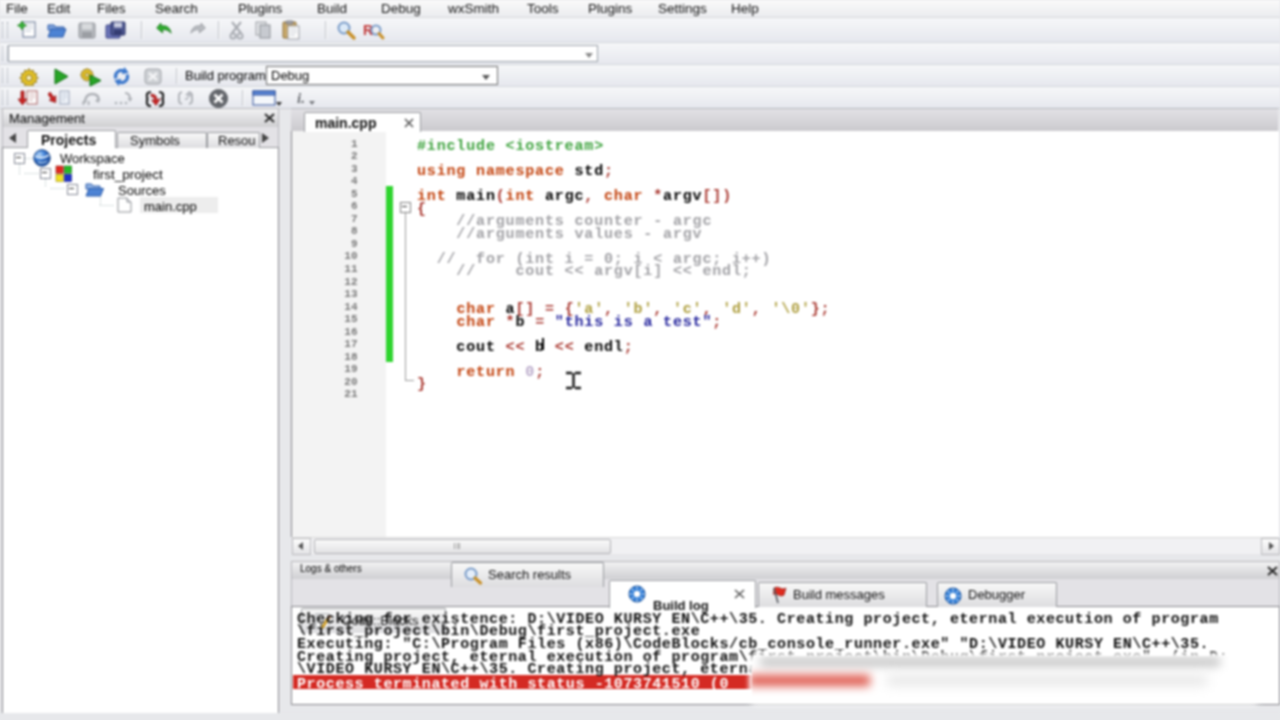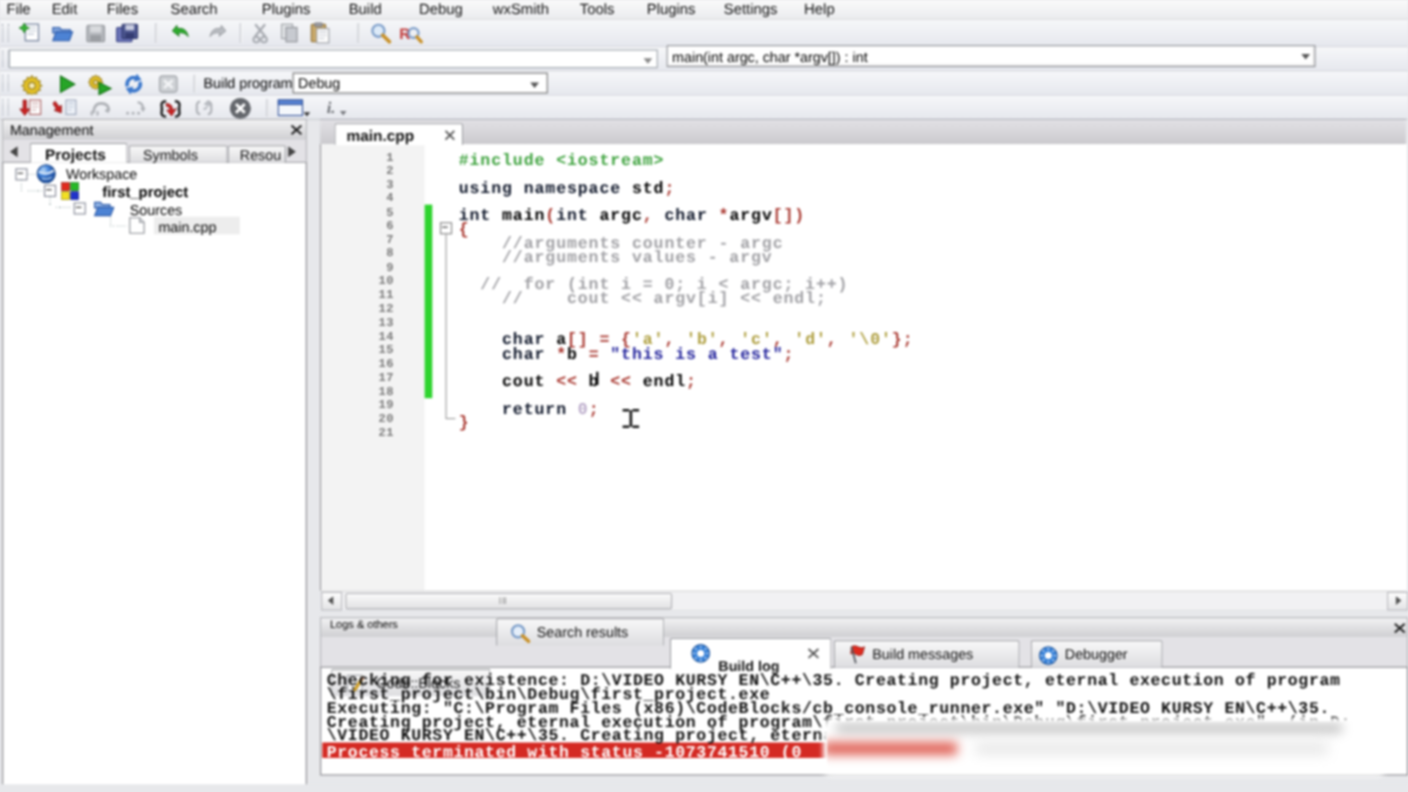--- a/index.html
+++ b/index.html
@@ -23,21 +23,21 @@
 .tabbg{background:#e3e2e6}
 .tab{position:absolute;border:1px solid #989a9e;border-bottom:none;border-radius:2px 2px 0 0;background:linear-gradient(#f8f8f8,#dddde0);font-size:13px;color:#111;white-space:nowrap}
 .tab.sel{background:#fff;font-weight:bold}
 
 .titem{position:absolute;font-size:13px;color:#000;white-space:nowrap}
 .pm{position:absolute;width:9px;height:9px;border:1px solid #848895;background:#fff}
 .pm i{position:absolute;left:1px;top:3px;width:5px;height:1px;background:#333}
 .dotv{position:absolute;width:1px;background-image:repeating-linear-gradient(to bottom,#9aa 0,#9aa 1px,transparent 1px,transparent 3px)}
 .doth{position:absolute;height:1px;background-image:repeating-linear-gradient(to right,#9aa 0,#9aa 1px,transparent 1px,transparent 3px)}
 
-.g{color:#3fa33f}.k{color:#0f172a}.c{color:#a2a2a6}.o{color:#a8362e}.ch{color:#ae9e3e}.s{color:#26269d}.n{color:#b9a9c9}
+.g{color:#3fa33f}.k{color:#c2410c}.c{color:#a2a2a6}.o{color:#a8362e}.ch{color:#ae9e3e}.s{color:#26269d}.n{color:#b9a9c9}
 </style>
 </head>
 <body>
 
 <div id="menubar" class="abs">
 <span style="left:6px">File</span>
     <span style="left:47px">Edit</span>
     <span style="left:97px">Files</span>
     <span style="left:155px">Search</span>
     <span style="left:238px">Plugins</span>
@@ -104,24 +104,20 @@
   <text x="1" y="15" font-family="Liberation Sans" font-size="14" font-weight="bold" fill="#c23b3b">R</text>
   <circle cx="14" cy="10" r="4.5" fill="none" stroke="#7a9cc8" stroke-width="2"></circle>
   <path d="M17,13.5 L21,18" stroke="#c89028" stroke-width="3" stroke-linecap="round"></path>
  </svg>
 </div>
 
 <div class="tbrow abs" style="top:43px;height:21px">
  <div class="grip" style="top:3px;height:15px"></div>
  <div class="combo" style="left:8px;top:2px;width:588px;height:15px">
       <div class="arr" style="border-top-color:#888"></div>
-    </div>
- <div class="combo" style="left:606px;top:-2px;width:588px;height:18px;border-color:#8e9096;box-shadow:inset -1px -1px 2px #d8d8d8">
-      <div class="txt" style="font-size:13px;top:2px">main(int argc, char *argv[]) : int</div>
-      <div class="arr" style="top:40%"></div>
     </div>
 </div>
 
 <div class="tbrow abs" style="top:65px;height:21px">
  <div class="grip" style="top:3px;height:15px"></div>
  <div class="tsep" style="left:176px;height:16px"></div>
  <svg class="abs" style="left:19px;top:2px" width="21" height="19">
   <path d="M10,1.5 l1.4,2.6 2.9,-0.9 0.4,3 3,0.4 -0.9,2.9 2.6,1.4 -2.6,1.4 0.9,2.9 -3,0.4 -0.4,3 -2.9,-0.9 -1.4,2.6 -1.4,-2.6 -2.9,0.9 -0.4,-3 -3,-0.4 0.9,-2.9 -2.6,-1.4 2.6,-1.4 -0.9,-2.9 3,-0.4 0.4,-3 2.9,0.9 Z" fill="#e3c127" stroke="#93791a" stroke-width="0.9"></path>
   <circle cx="10" cy="10.9" r="3" fill="#f6ecb8" stroke="#93791a"></circle>
  </svg>
@@ -265,21 +261,21 @@
 <svg class="abs" style="left:84px;top:181px" width="20" height="17">
  <path d="M2,3 h5.5 l1.5,2 h7 v3 h-14 Z" fill="#8fb2e4" stroke="#2c5aa8"></path>
  <path d="M2,15 L5,7.5 h14.5 L16.5,15 Z" fill="#4d83d4" stroke="#2c5aa8"></path>
 </svg>
 <div class="abs" style="left:140px;top:197px;width:78px;height:16px;background:#ededed"></div>
 <svg class="abs" style="left:117px;top:197px" width="15" height="16">
  <path d="M1,1 h9 l4,4 v10 h-13 Z" fill="#fff" stroke="#8a8d92"></path>
  <path d="M10,1 v4 h4" fill="#dcdee2" stroke="#8a8d92"></path>
 </svg>
 <div class="titem" style="left:60px;top:151px">Workspace</div>
-<div class="titem" style="left:93px;top:167px;font-weight:bold;font-size:13.5px">first_project</div>
+<div class="titem" style="left:93px;top:167px;font-weight:normal;font-size:13.5px">first_project</div>
 <div class="titem" style="left:118px;top:183px">Sources</div>
 <div class="titem" style="left:144px;top:199px">main.cpp</div>
 
 <div class="abs" style="left:291px;top:108px;width:987px;height:24px;background:linear-gradient(#e2e1e5,#c9c8cc);border-top:1px solid #b4b6bc"></div>
 <div class="abs" style="left:291px;top:131px;width:987px;height:406px;background:#fff;border-left:1px solid #85858a"></div>
 <div class="abs" style="left:292px;top:131px;width:94px;height:406px;background:#f3f3f3"></div>
 
 <div class="tab sel" style="left:304px;top:112px;width:115px;height:19px;background:#fff">
  <span style="position:absolute;left:10px;top:2px;font-size:14px">main.cpp</span>
  <svg style="position:absolute;left:99px;top:5px" width="11" height="10">

